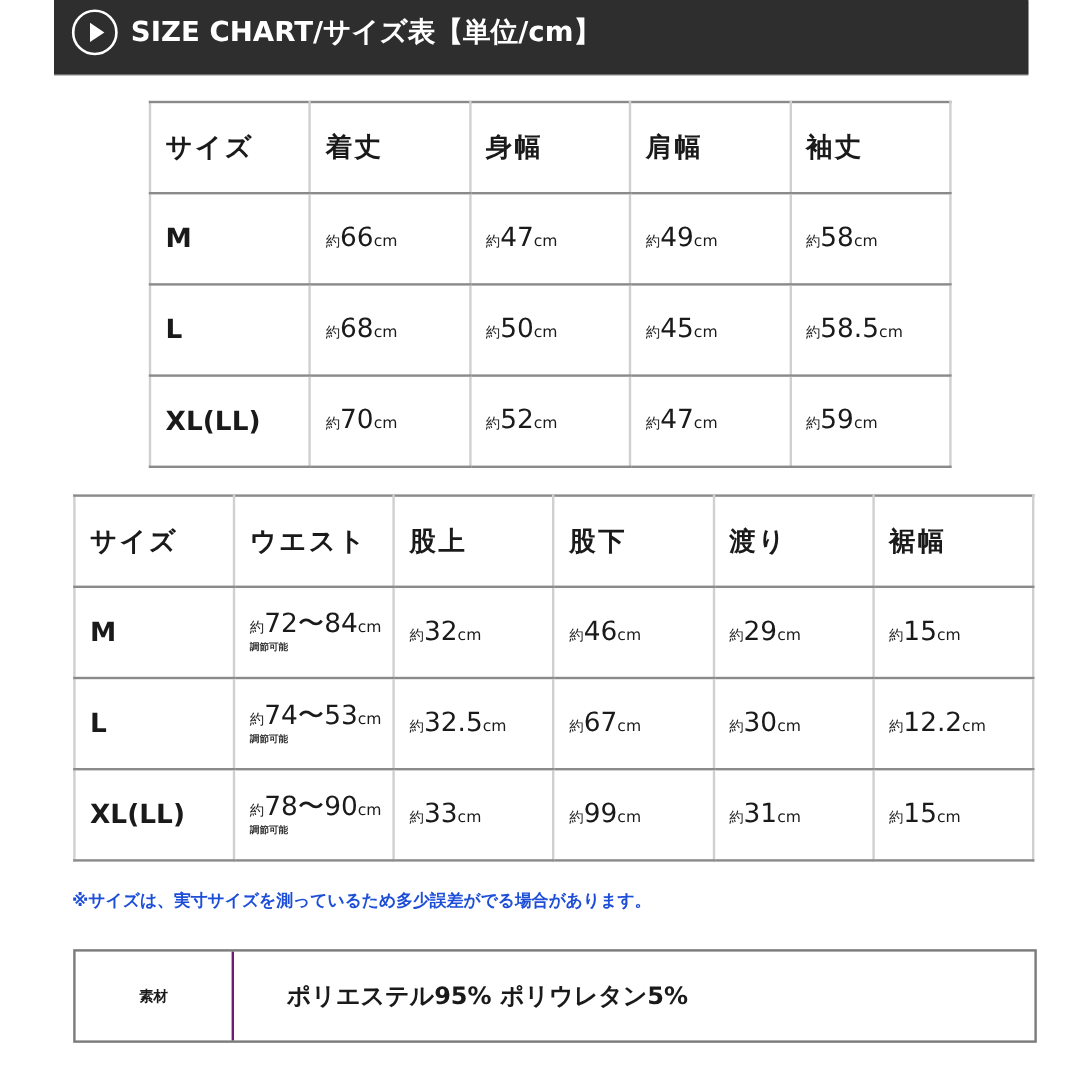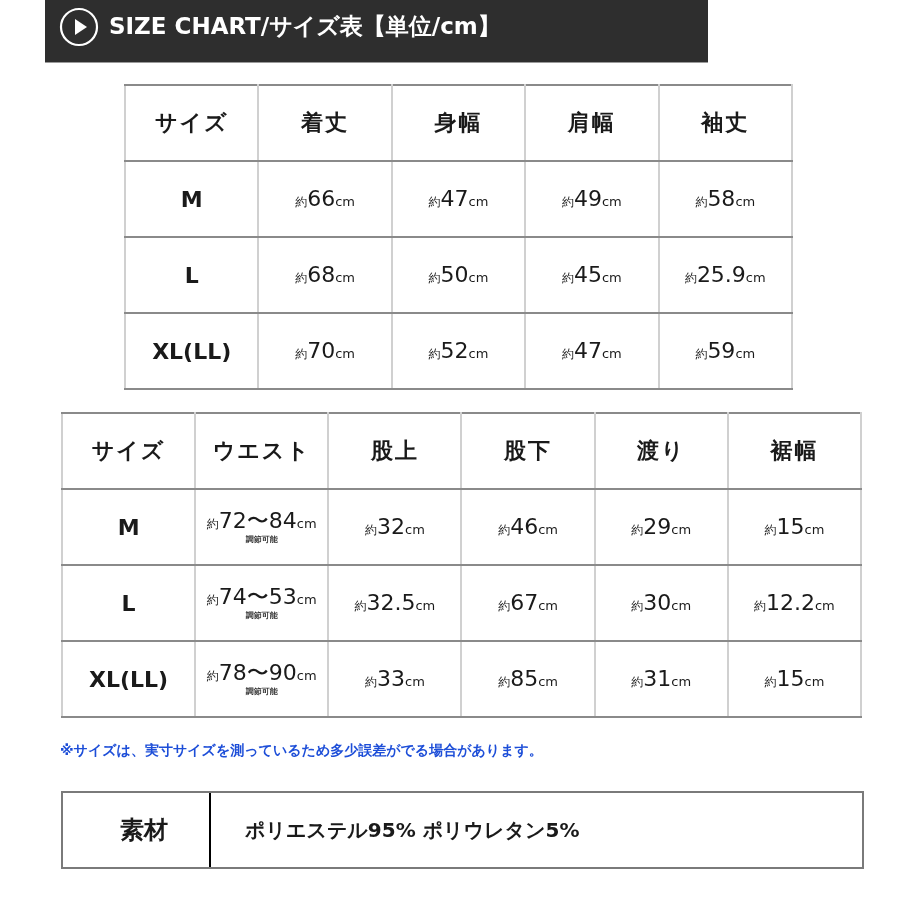--- a/index.html
+++ b/index.html
@@ -1,38 +1,38 @@
 <!DOCTYPE html>
 <html><head>
 <meta charset="utf-8">
 <style>
   html, body { margin: 0; padding: 0; }
   body {
     width: 900px; height: 900px; background: #ffffff; position: relative; overflow: hidden;
     font-family: "DejaVu Sans", "Liberation Sans", sans-serif; color: #1a1a1a;
   }
   .header {
-    position: absolute; left: 45px; top: 0; width: 663px; height: 62px;
+    position: absolute; left: 45px; top: 0; width: 812px; height: 62px;
     background: #2e2e2e; display: flex; align-items: center;
     box-shadow: 0 1px 0 #9a9a9a;
   }
   .play-icon { position: absolute; left: 14px; top: 7px; width: 40px; height: 40px; }
   .header-title {
     position: absolute; left: 64px; top: 11px; color: #fff; font-weight: bold;
     font-size: 23px; letter-spacing: 0px; white-space: nowrap;
     font-family: "DejaVu Sans", sans-serif;
   }
   table.grid {
     position: absolute; border-collapse: collapse; table-layout: fixed;
     border: 2px solid #7a7a7a; background: #fff;
   }
   table.grid td {
     border-left: 2px solid #d0d0d0; border-right: 2px solid #d0d0d0;
     border-top: 2px solid #8a8a8a; border-bottom: 2px solid #8a8a8a;
-    text-align: center; vertical-align: middle; padding: 0; margin-top: 11px;
+    vertical-align: middle; padding: 12px; margin-top: 11px;
   }
   .hdr { font-size: 22px; font-weight: bold; letter-spacing: 2px; }
   .size { font-size: 22px; font-weight: bold; }
   .val { font-weight: normal; white-space: nowrap; line-height: 1; }
   .val .pre { font-size: 12px; }
   .val .num { font-size: 22px; }
   .val .unit { font-size: 13px; }
   .sub { font-size: 8px; font-weight: bold; display: block; margin-top: 2px; color: #333; font-family: Liberation Serif, serif; }
   #t1 { left: 124px; top: 84px; width: 669px; }
   #t1 tr { height: 76px; }
@@ -40,25 +40,25 @@
   #t2 tr { height: 76px; }
   .note {
     position: absolute; left: 60px; top: 742px; font-size: 14px; font-weight: bold;
     white-space: nowrap; color: #1d4ed8;
   }
   .material {
     position: absolute; left: 61px; top: 791px; width: 799px; height: 74px;
     border: 2px solid #7a7a7a; display: flex;
   }
   .material .lbl {
-    width: 130px; border-right: 2px solid #000000; display: flex; align-items: center;
-    justify-content: center; font-size: 24px; font-weight: bold; padding-left: 16px;
+    width: 130px; border-right: 2px solid #701a75; display: flex; align-items: center;
+    justify-content: center; font-size: 12px; font-weight: bold;
   }
   .material .txt {
-    flex: 1; display: flex; align-items: center; padding-left: 34px;
+    flex: 1; display: flex; align-items: center; padding-left: 44px;
     font-size: 20px; font-weight: bold; white-space: nowrap;
   }
 </style>
 </head>
 <body>
 
 <div class="header">
   <svg class="play-icon" viewBox="0 0 40 40">
     <circle cx="20" cy="20" r="18" fill="none" stroke="#ffffff" stroke-width="2.2"></circle>
     <polygon points="16,12 28,20 16,28" fill="#ffffff"></polygon>
@@ -80,21 +80,21 @@
     <td><span class="val"><span class="pre">約</span><span class="num">66</span><span class="unit">cm</span></span></td>
     <td><span class="val"><span class="pre">約</span><span class="num">47</span><span class="unit">cm</span></span></td>
     <td><span class="val"><span class="pre">約</span><span class="num">49</span><span class="unit">cm</span></span></td>
     <td><span class="val"><span class="pre">約</span><span class="num">58</span><span class="unit">cm</span></span></td>
   </tr>
   <tr>
     <td class="size">L</td>
     <td><span class="val"><span class="pre">約</span><span class="num">68</span><span class="unit">cm</span></span></td>
     <td><span class="val"><span class="pre">約</span><span class="num">50</span><span class="unit">cm</span></span></td>
     <td><span class="val"><span class="pre">約</span><span class="num">45</span><span class="unit">cm</span></span></td>
-    <td><span class="val"><span class="pre">約</span><span class="num">25.9</span><span class="unit">cm</span></span></td>
+    <td><span class="val"><span class="pre">約</span><span class="num">58.5</span><span class="unit">cm</span></span></td>
   </tr>
   <tr>
     <td class="size">XL(LL)</td>
     <td><span class="val"><span class="pre">約</span><span class="num">70</span><span class="unit">cm</span></span></td>
     <td><span class="val"><span class="pre">約</span><span class="num">52</span><span class="unit">cm</span></span></td>
     <td><span class="val"><span class="pre">約</span><span class="num">47</span><span class="unit">cm</span></span></td>
     <td><span class="val"><span class="pre">約</span><span class="num">59</span><span class="unit">cm</span></span></td>
   </tr>
 </tbody>
   </table>
@@ -122,21 +122,21 @@
     <td><span class="val"><span class="pre">約</span><span class="num">74〜53</span><span class="unit">cm</span></span><span class="sub">調節可能</span></td>
     <td><span class="val"><span class="pre">約</span><span class="num">32.5</span><span class="unit">cm</span></span></td>
     <td><span class="val"><span class="pre">約</span><span class="num">67</span><span class="unit">cm</span></span></td>
     <td><span class="val"><span class="pre">約</span><span class="num">30</span><span class="unit">cm</span></span></td>
     <td><span class="val"><span class="pre">約</span><span class="num">12.2</span><span class="unit">cm</span></span></td>
   </tr>
   <tr>
     <td class="size">XL(LL)</td>
     <td><span class="val"><span class="pre">約</span><span class="num">78〜90</span><span class="unit">cm</span></span><span class="sub">調節可能</span></td>
     <td><span class="val"><span class="pre">約</span><span class="num">33</span><span class="unit">cm</span></span></td>
-    <td><span class="val"><span class="pre">約</span><span class="num">85</span><span class="unit">cm</span></span></td>
+    <td><span class="val"><span class="pre">約</span><span class="num">99</span><span class="unit">cm</span></span></td>
     <td><span class="val"><span class="pre">約</span><span class="num">31</span><span class="unit">cm</span></span></td>
     <td><span class="val"><span class="pre">約</span><span class="num">15</span><span class="unit">cm</span></span></td>
   </tr>
 </tbody>
   </table>
 
 <div class="note">※サイズは、実寸サイズを測っているため多少誤差がでる場合があります。</div>
 
 <div class="material">
   <div class="lbl">素材</div>

